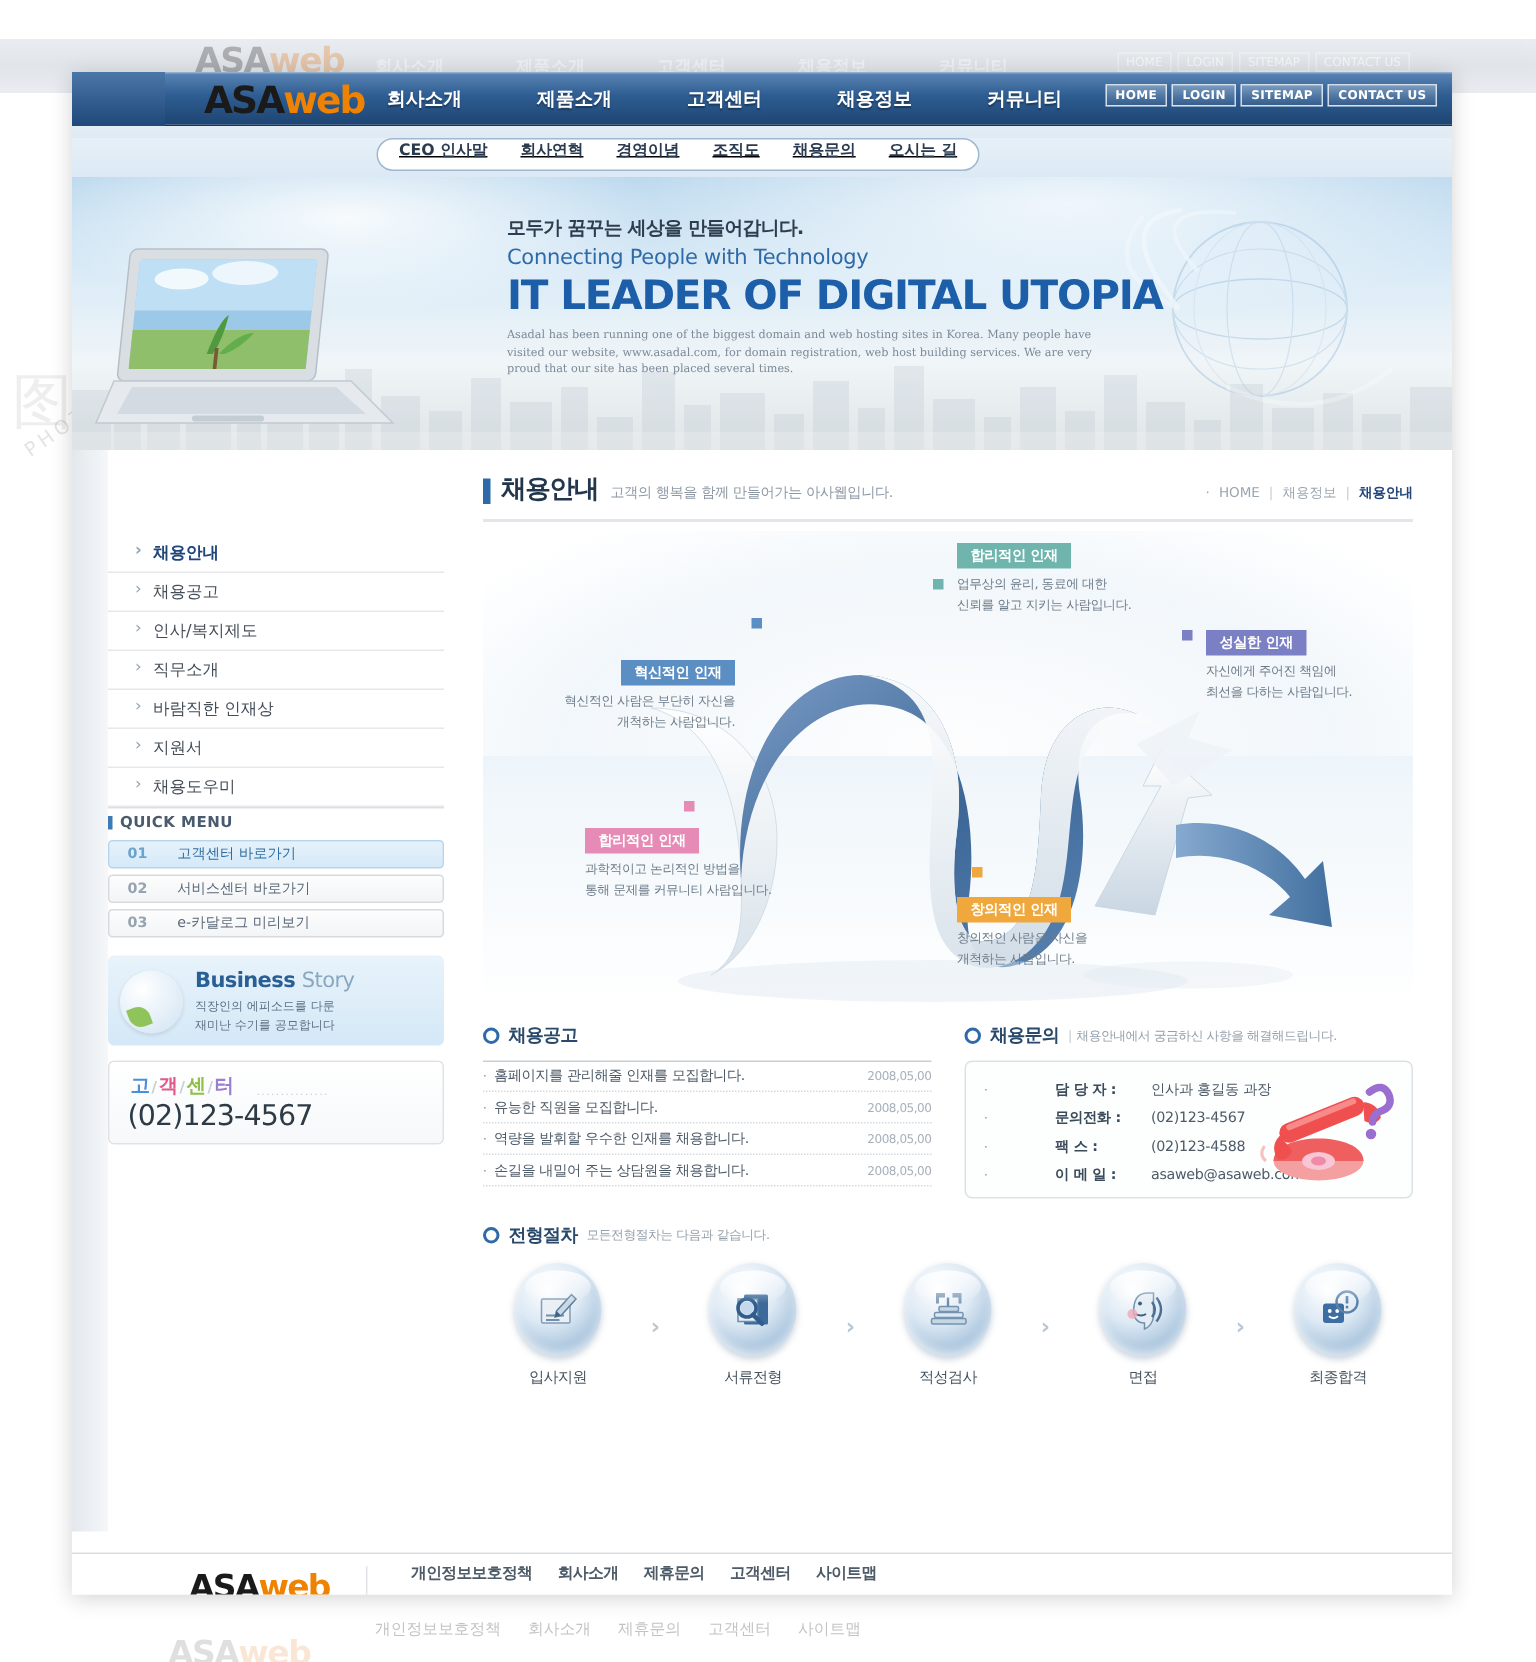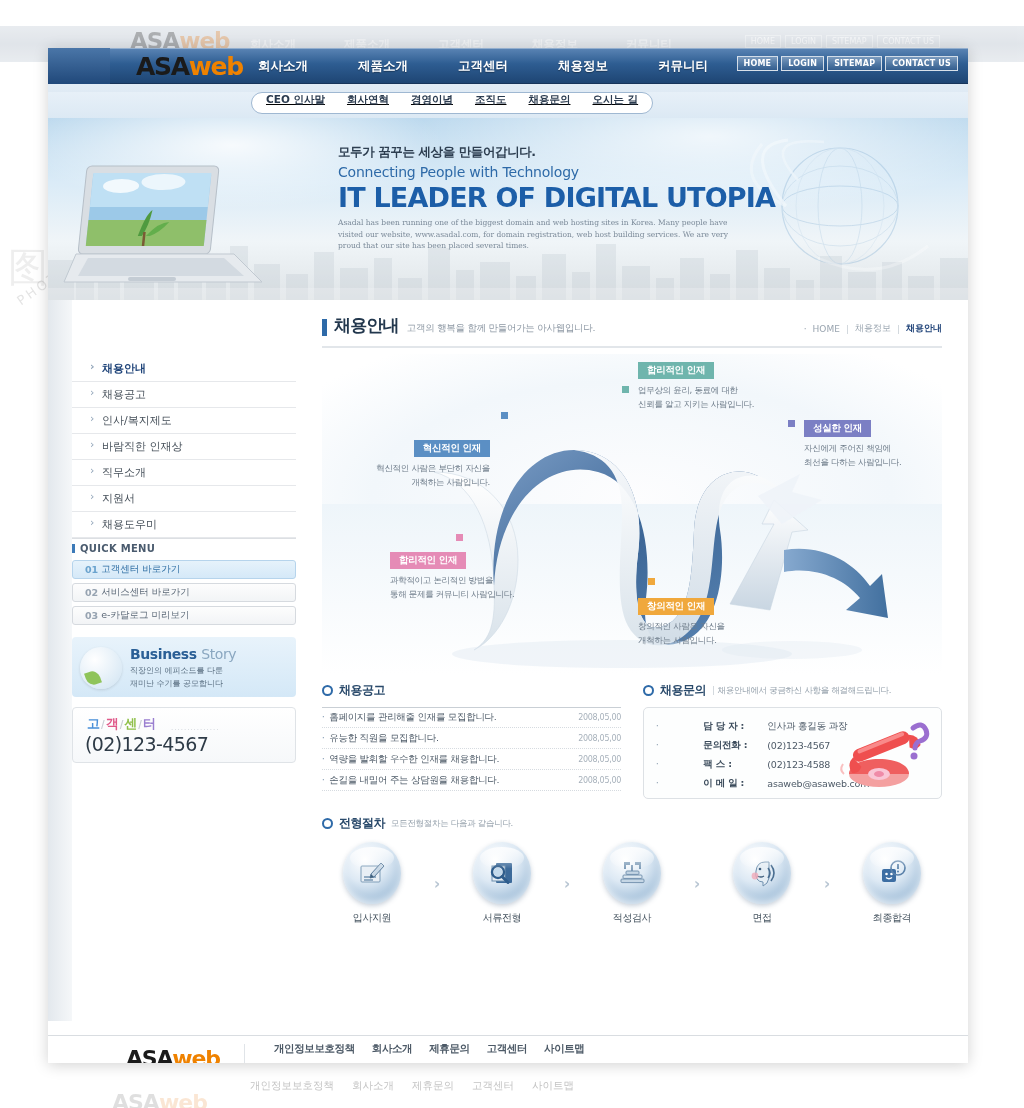--- a/index.html
+++ b/index.html
@@ -136,21 +136,21 @@
   .side-menu div::before{ content:"›"; position:absolute; left:18px; top:4px;
      color:#8fa3b8; font-size:11px; }
   .side-menu div.active { color:#20457a; font-weight:bold; }
 
   .quick-title { margin-top:4px; display:flex; align-items:center; gap:5px;
      font-size:10px; color:#4a5b6e; font-weight:bold; letter-spacing:.3px; }
   .quick-title .bar{ width:3px; height:9px; background:#3c7ab8; display:inline-block;}
   .quick-list { margin-top:6px; display:flex; flex-direction:column; gap:4px; }
   .quick-list .q {
     height:19px; border:1px solid #d6dadf; border-radius:3px; display:flex;
-    align-items:center; gap:3px; padding-left:12px; font-size:9.5px; color:#5b6877;
+    align-items:center; gap:20px; padding-left:12px; font-size:9.5px; color:#5b6877;
     background:linear-gradient(180deg,#fdfdfd,#f2f4f6); cursor:pointer;
   }
   .quick-list .q.sel { background:linear-gradient(180deg,#e6f2fb,#d5e9f8);
      border-color:#b6d4ec; color:#2d6da3; }
   .quick-list .q .num { color:#96a3b1; font-weight:bold; }
   .quick-list .q.sel .num { color:#6aa3ce; }
 
   .biz-banner { margin-top:12px; height:60px; border-radius:4px; position:relative;
      overflow:hidden; background:linear-gradient(180deg,#e8f3fb,#d4e8f7); cursor:pointer; }
   .biz-circ { position:absolute; left:8px; top:10px; width:42px; height:42px;
@@ -423,22 +423,22 @@
       <div class="side-head">
         <div class="side-head-c">C</div>
         <div class="side-head-kr">채/용/정/보</div>
         <div class="side-head-en">USTOMER</div>
       </div>
 
       <div class="side-menu">
         <div class="active">채용안내</div>
         <div>채용공고</div>
         <div>인사/복지제도</div>
+        <div>직무소개</div>
         <div>바람직한 인재상</div>
-        <div>직무소개</div>
         <div>지원서</div>
         <div>채용도우미</div>
       </div>
 
       <div class="quick-title">
         <span class="bar"></span>
         <span>QUICK MENU</span>
       </div>
       <div class="quick-list">
         <div class="q sel">

